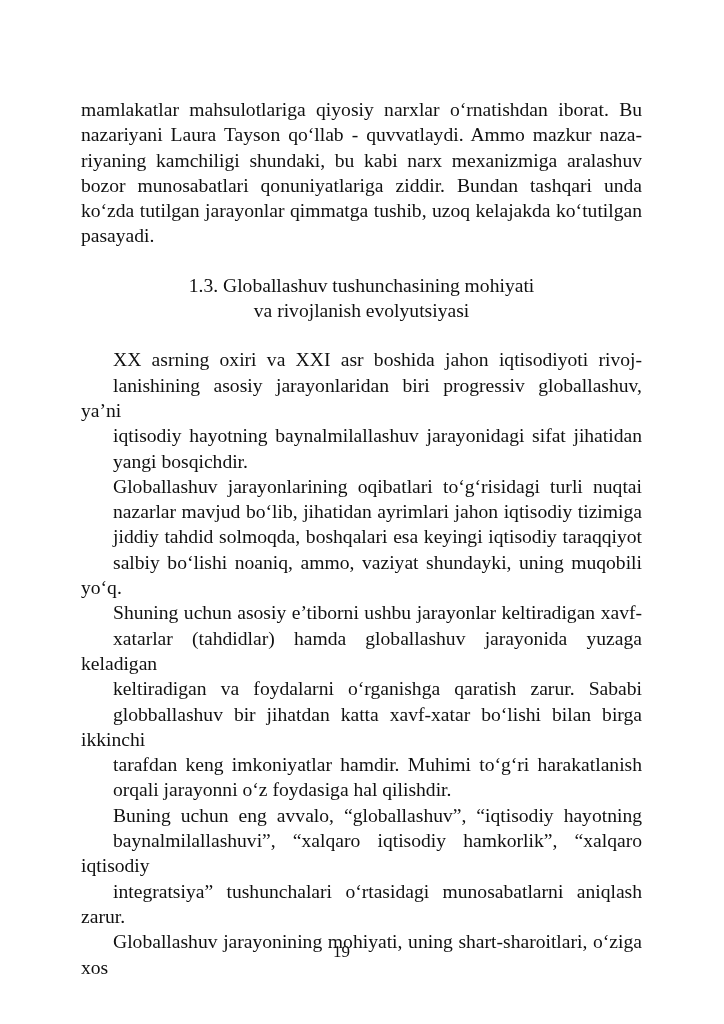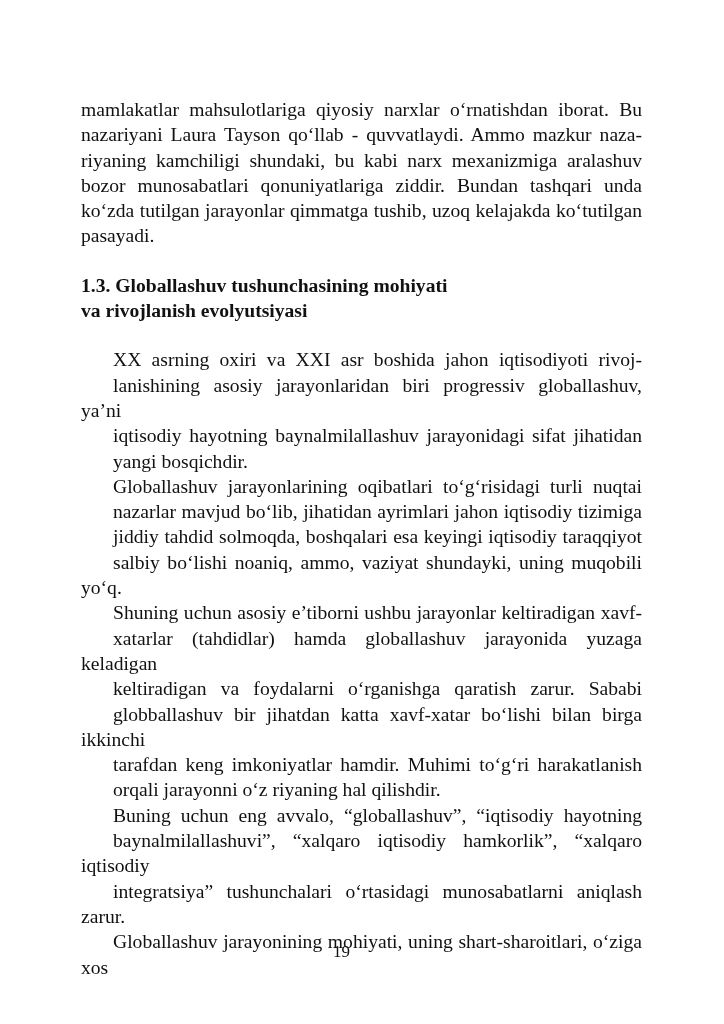--- a/index.html
+++ b/index.html
@@ -16,21 +16,22 @@
   }
   .para {
     margin: 0;
     text-align: justify;
     text-align-last: left;
     hyphens: none;
   }
   .para.indent { text-indent: 32px; }
   .heading {
     margin: 24px 0 24px 0;
-    font-weight: bold;
+    text-align: center;
+    font-weight: normal;
     font-size: 19.6px;
     line-height: 25.3px;
   }
   .heading span { display: block; }
   .line { display: block; text-align: justify; text-align-last: justify; }
   .line.last { text-align-last: left; }
   .page-number {
     position: absolute;
     top: 942px;
     left: 0;
@@ -71,21 +72,21 @@
   <p class="para indent">
     <span class="line">Globallashuv jarayonlarining oqibatlari to‘g‘risidagi turli nuqtai</span>
     <span class="line">nazarlar mavjud bo‘lib, jihatidan ayrimlari jahon iqtisodiy tizimiga</span>
     <span class="line">jiddiy tahdid solmoqda, boshqalari esa keyingi iqtisodiy taraqqiyot</span>
     <span class="line">salbiy bo‘lishi noaniq, ammo, vaziyat shundayki, uning muqobili yo‘q.</span>
     <span class="line">Shuning uchun asosiy e’tiborni ushbu jarayonlar keltiradigan xavf-</span>
     <span class="line">xatarlar (tahdidlar) hamda globallashuv jarayonida yuzaga keladigan</span>
     <span class="line">keltiradigan va foydalarni o‘rganishga qaratish zarur. Sababi</span>
     <span class="line">globballashuv bir jihatdan katta xavf-xatar bo‘lishi bilan birga ikkinchi</span>
     <span class="line">tarafdan keng imkoniyatlar hamdir. Muhimi to‘g‘ri harakatlanish</span>
-    <span class="line last">orqali jarayonni o‘z riyaning hal qilishdir.</span>
+    <span class="line last">orqali jarayonni o‘z foydasiga hal qilishdir.</span>
   </p>
 
   <p class="para indent">
     <span class="line">Buning uchun eng avvalo, “globallashuv”, “iqtisodiy hayotning</span>
     <span class="line">baynalmilallashuvi”, “xalqaro iqtisodiy hamkorlik”, “xalqaro iqtisodiy</span>
     <span class="line">integratsiya” tushunchalari o‘rtasidagi munosabatlarni aniqlash zarur.</span>
     <span class="line">Globallashuv jarayonining mohiyati, uning shart-sharoitlari, o‘ziga xos</span>
 
   </p>
 

